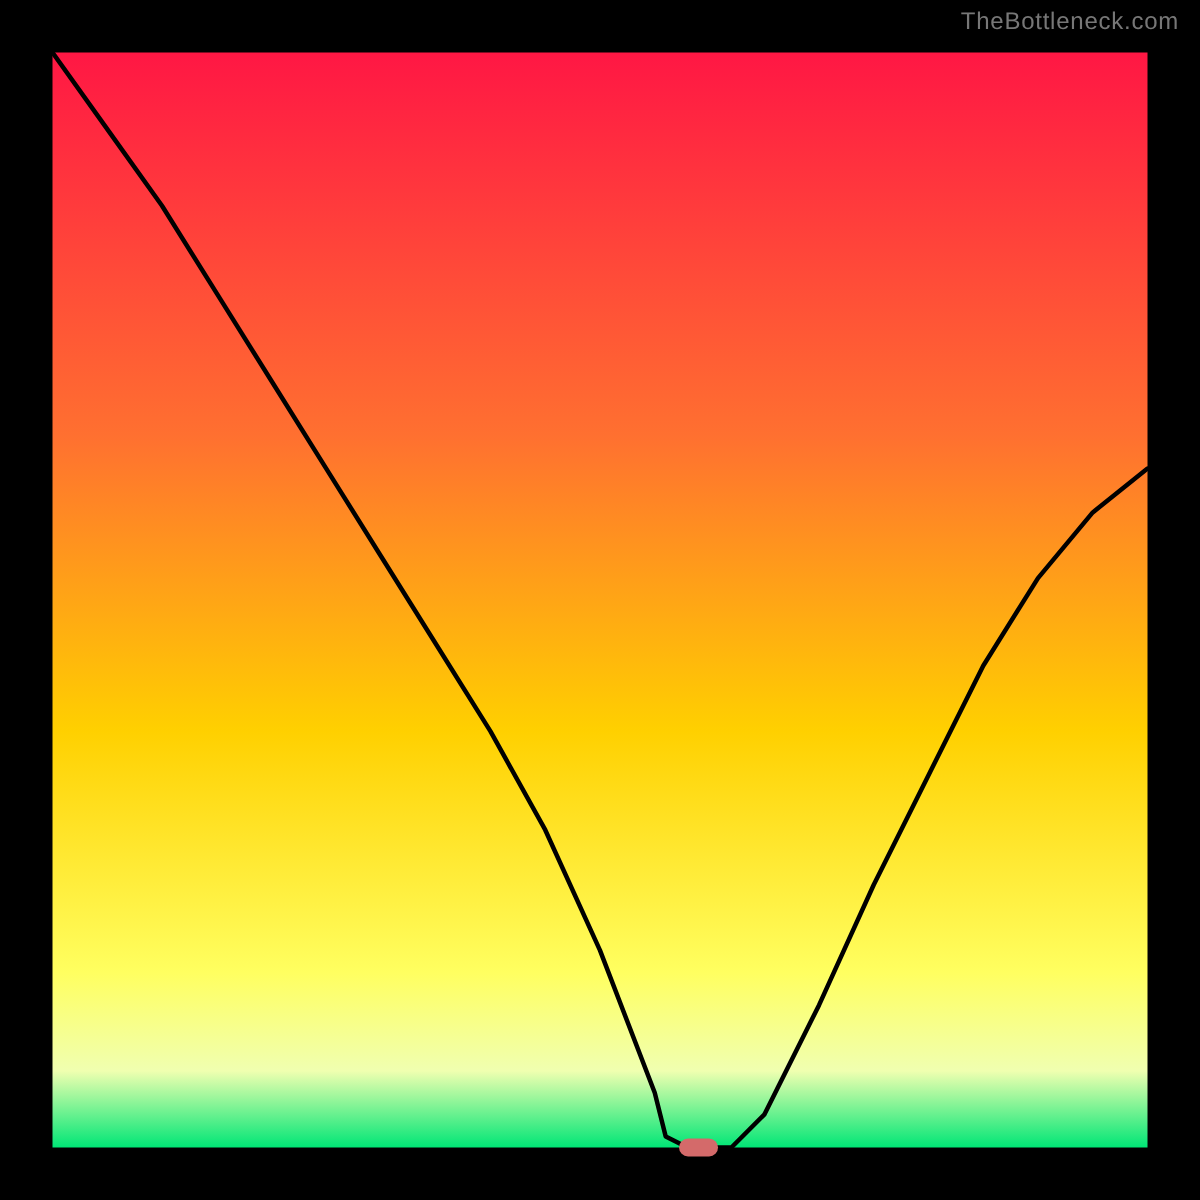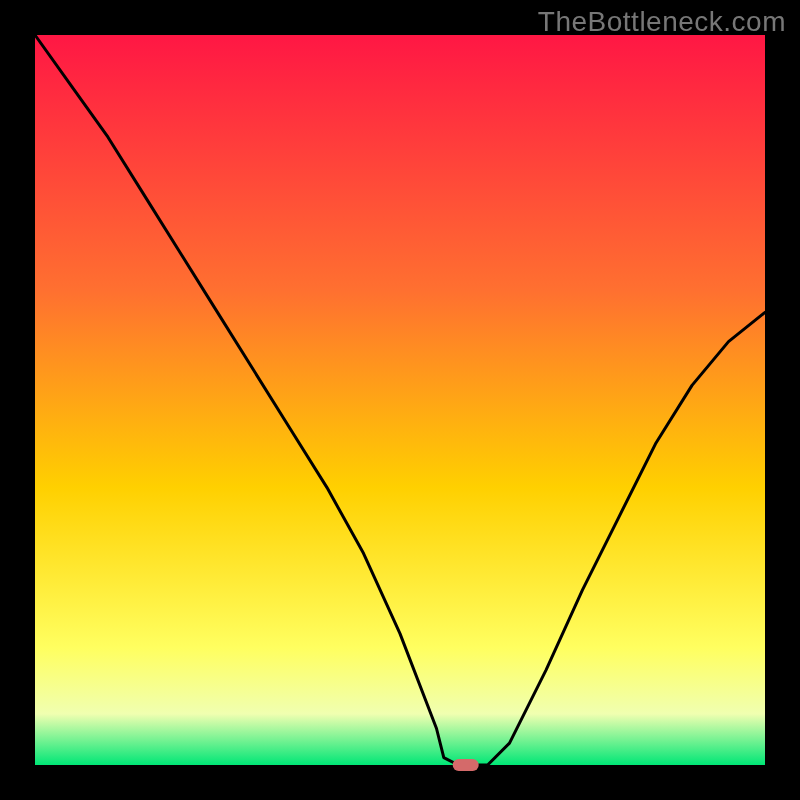--- a/index.html
+++ b/index.html
@@ -15,21 +15,21 @@
     width: 800px;
     height: 800px;
     background: #000;
   }
   .watermark {
     position: absolute;
     top: 6px;
     right: 14px;
     color: #777;
     font-family: Arial, Helvetica, sans-serif;
-    font-size: 28px;
+    font-size: 16px;
     font-weight: 500;
     letter-spacing: 0.5px;
     z-index: 10;
   }
   svg.plot {
     position: absolute;
     left: 0;
     top: 0;
   }
 </style>

